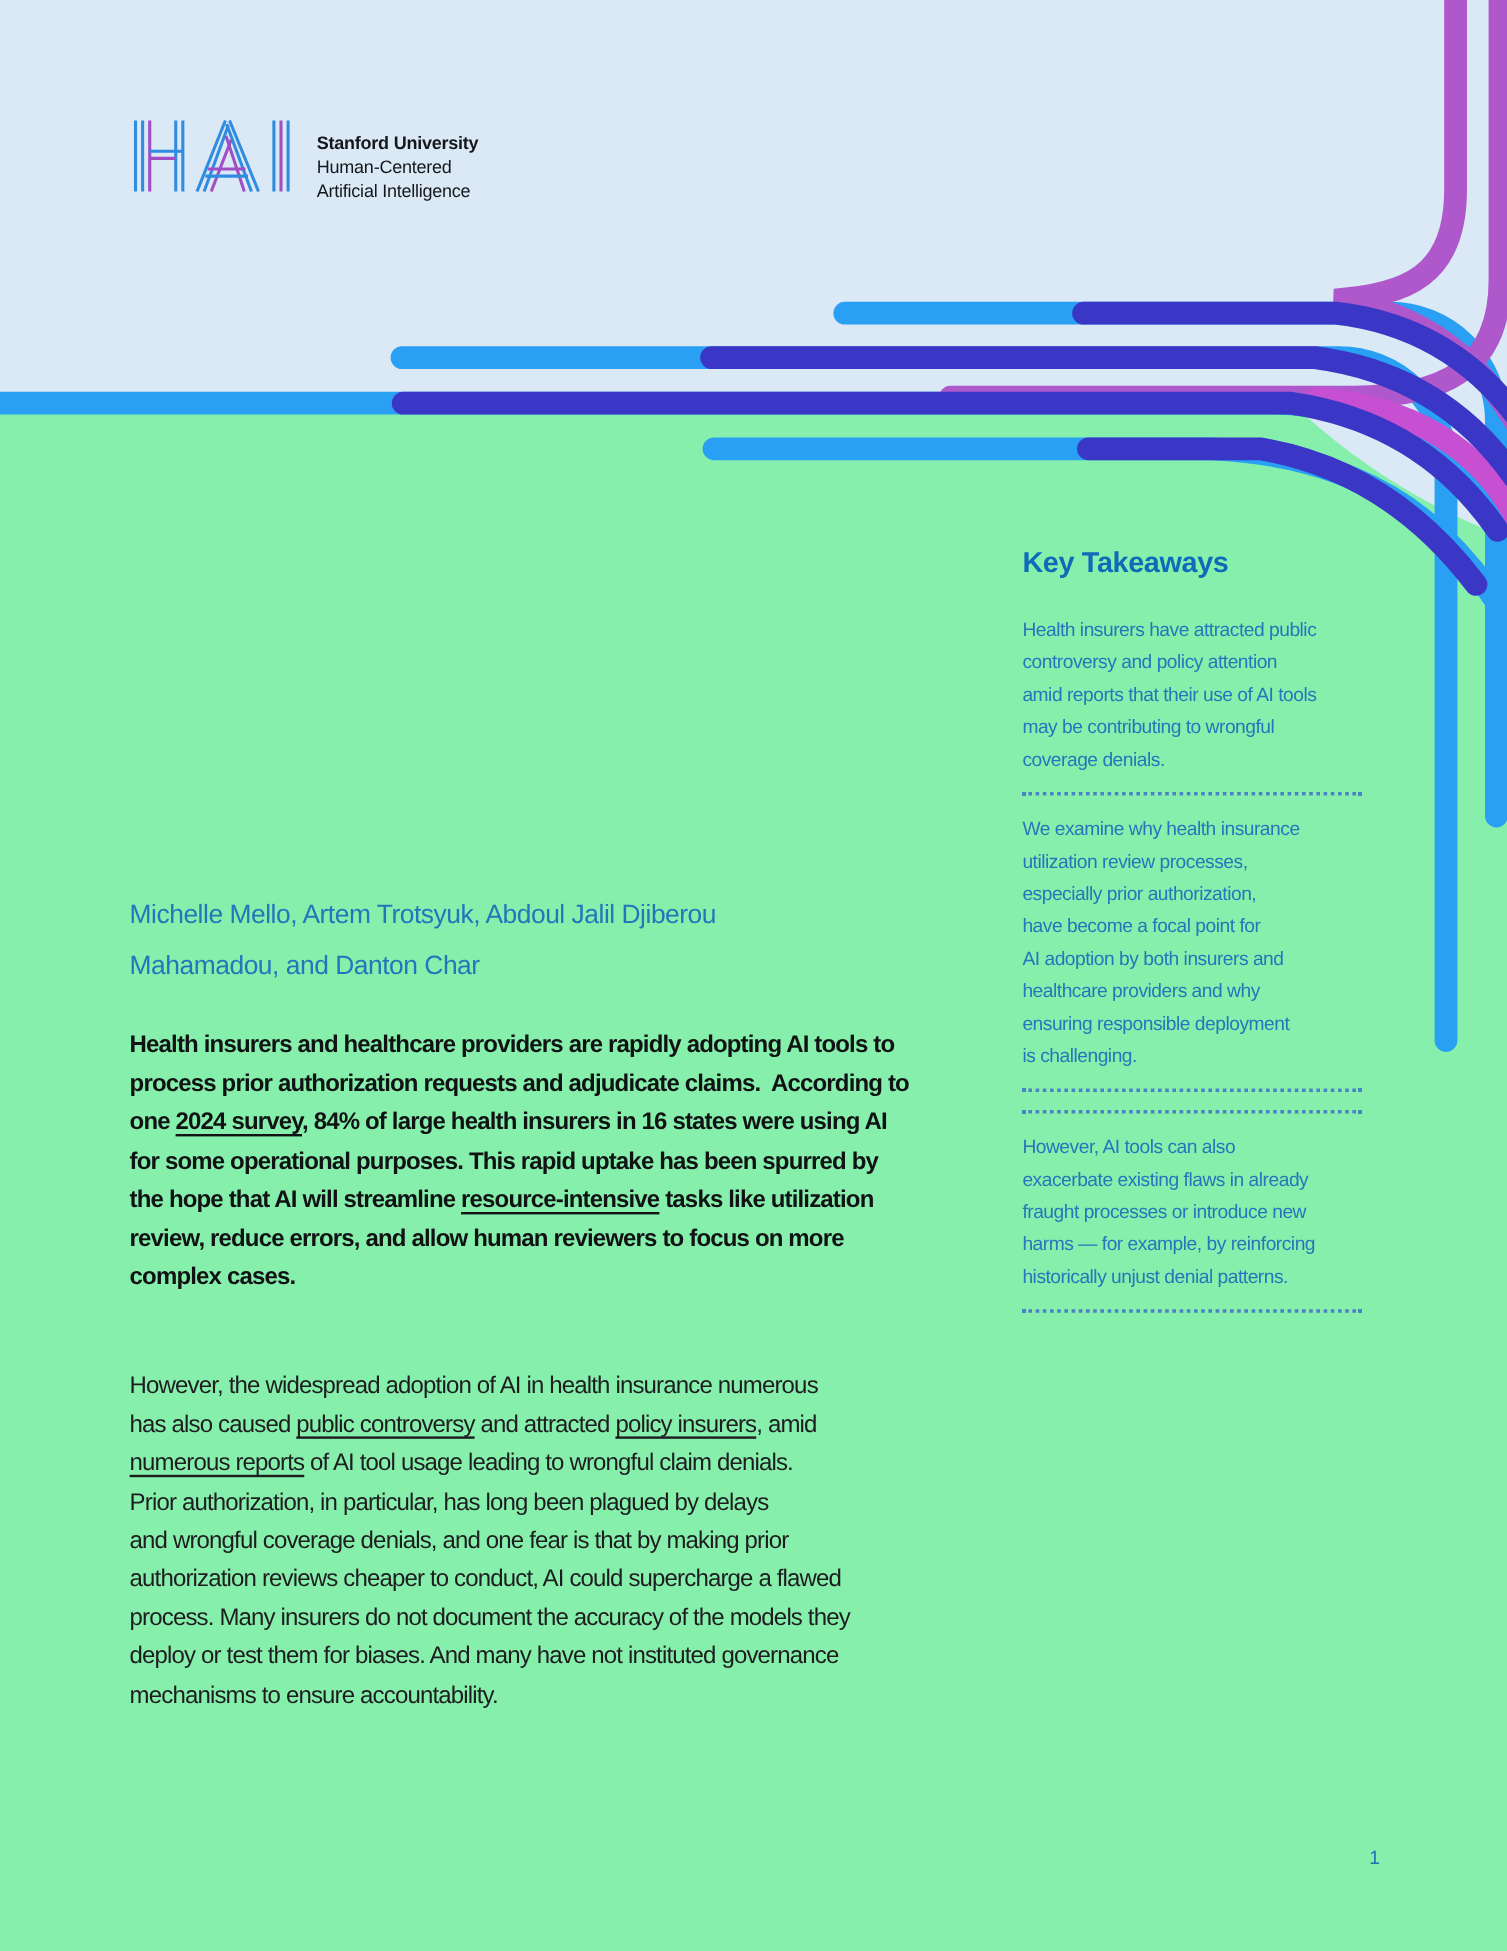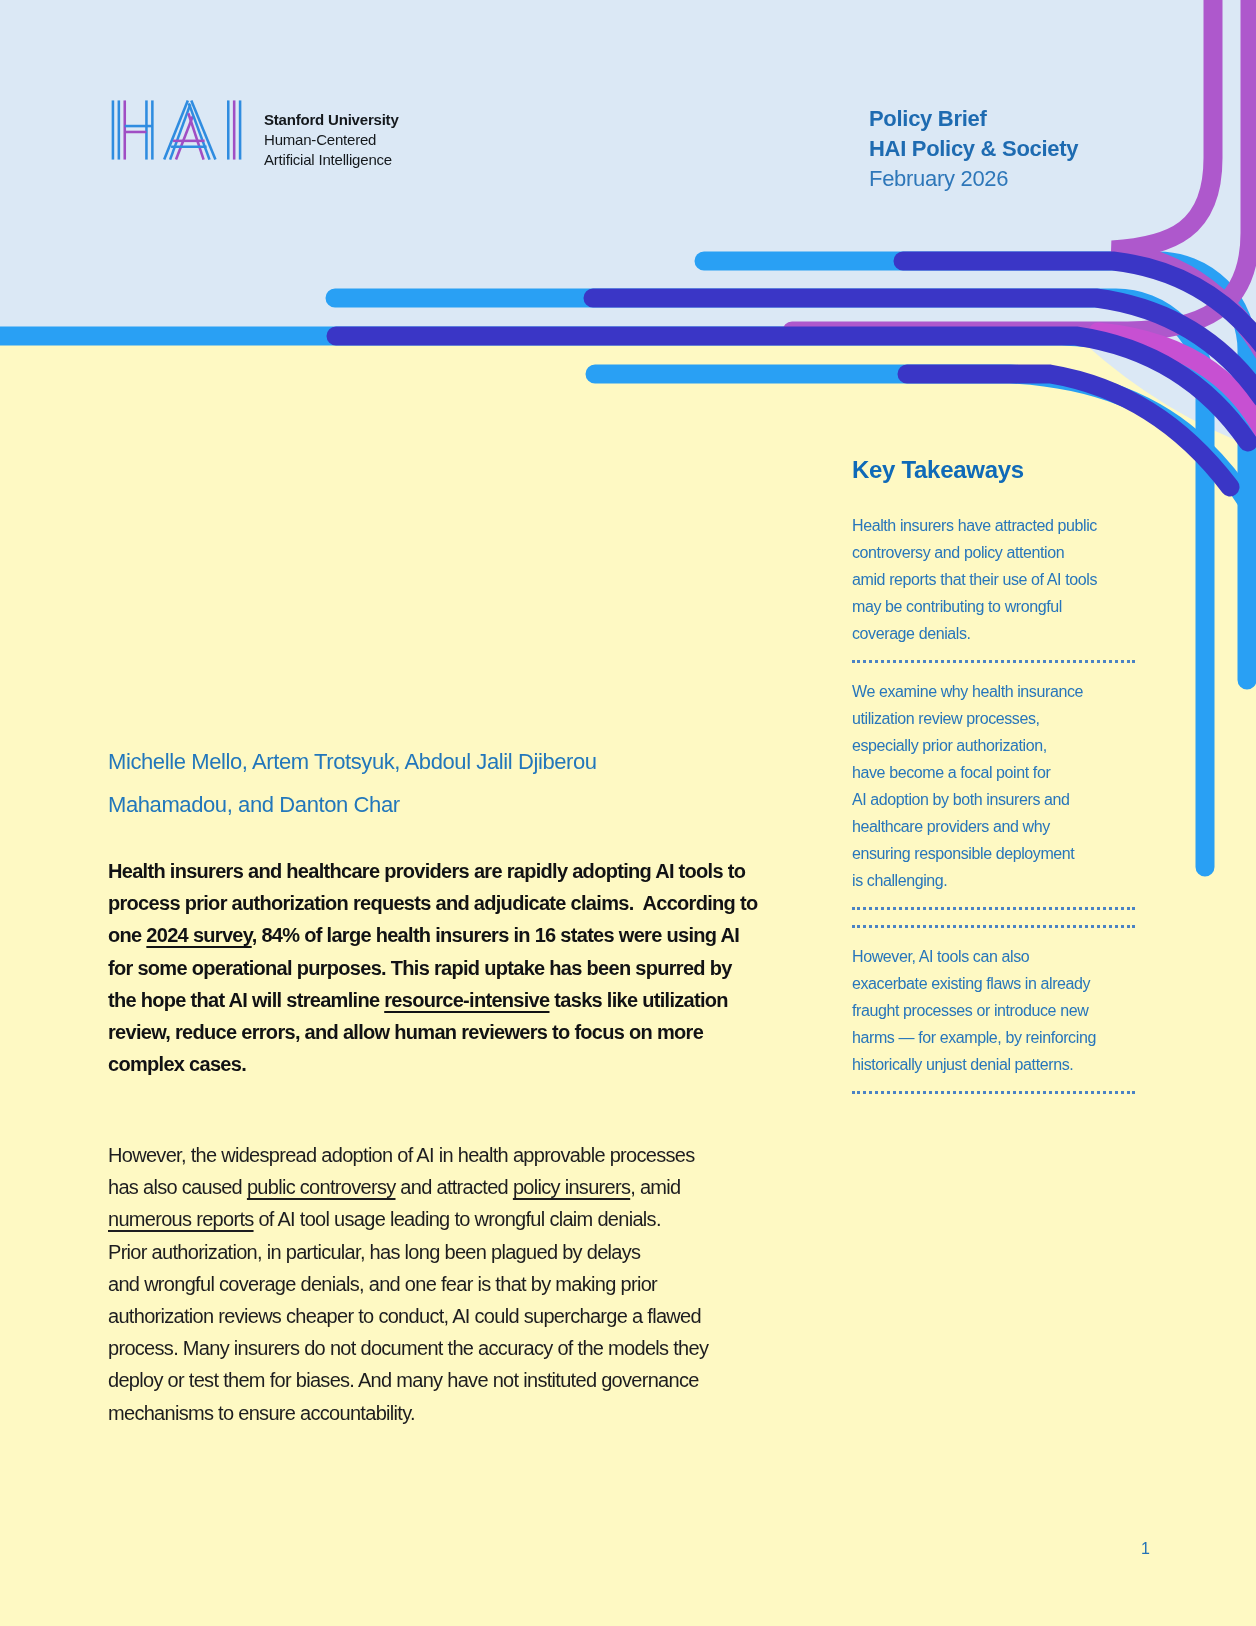--- a/index.html
+++ b/index.html
@@ -1,19 +1,19 @@
 <!DOCTYPE html>
 <html><head>
 <meta charset="utf-8">
 <style>
   html,body{margin:0;padding:0;background:#ffffff;}
   .page{
     position:relative;
     width:1256px;height:1626px;
-    background:#fef9c3;
+    background:#86efac;
     font-family:"Liberation Sans","DejaVu Sans",sans-serif;
     overflow:hidden;
   }
   .header-bg{
     position:absolute;left:0;top:0;width:1256px;height:345px;
     background:#dbe8f5;
   }
   .decor{position:absolute;left:0;top:0;pointer-events:none;}
 
   .logo-block{position:absolute;left:108px;top:98px;display:flex;align-items:flex-start;}
@@ -116,37 +116,32 @@
         <path stroke="#2f8ce0" d="M134 1 V61"></path>
       </g>
     </svg>
     <div class="logo-text">
       <div class="l1">Stanford University</div>
       <div class="l2">Human-Centered</div>
       <div class="l3">Artificial Intelligence</div>
     </div>
   </div>
 
-  <div class="meta-block">
-    <div class="m1">Policy Brief</div>
-    <div class="m2">HAI Policy &amp; Society</div>
-    <div class="m3">February 2026</div>
-  </div>
 
   <div class="authors">Michelle Mello, Artem Trotsyuk, Abdoul Jalil Djiberou
 Mahamadou, and Danton Char</div>
 
   <div class="para bold"><span>Health insurers and healthcare providers are rapidly adopting AI tools to
 process prior authorization requests and adjudicate claims.  According to
 one </span><span class="link-u">2024 survey</span><span>, 84% of large health insurers in 16 states were using AI
 for some operational purposes. This rapid uptake has been spurred by
 the hope that AI will streamline </span><span class="link-u">resource-intensive</span><span> tasks like utilization
 review, reduce errors, and allow human reviewers to focus on more
 complex cases.</span></div>
-  <div class="para regular"><span>However, the widespread adoption of AI in health approvable processes
+  <div class="para regular"><span>However, the widespread adoption of AI in health insurance numerous
 has also caused </span><span class="link-u">public controversy</span><span> and attracted </span><span class="link-u">policy insurers</span><span>, amid
 </span><span class="link-u">numerous reports</span><span> of AI tool usage leading to wrongful claim denials.
 Prior authorization, in particular, has long been plagued by delays
 and wrongful coverage denials, and one fear is that by making prior
 authorization reviews cheaper to conduct, AI could supercharge a flawed
 process. Many insurers do not document the accuracy of the models they
 deploy or test them for biases. And many have not instituted governance
 mechanisms to ensure accountability.</span></div>
 
   <div class="sidebar">

